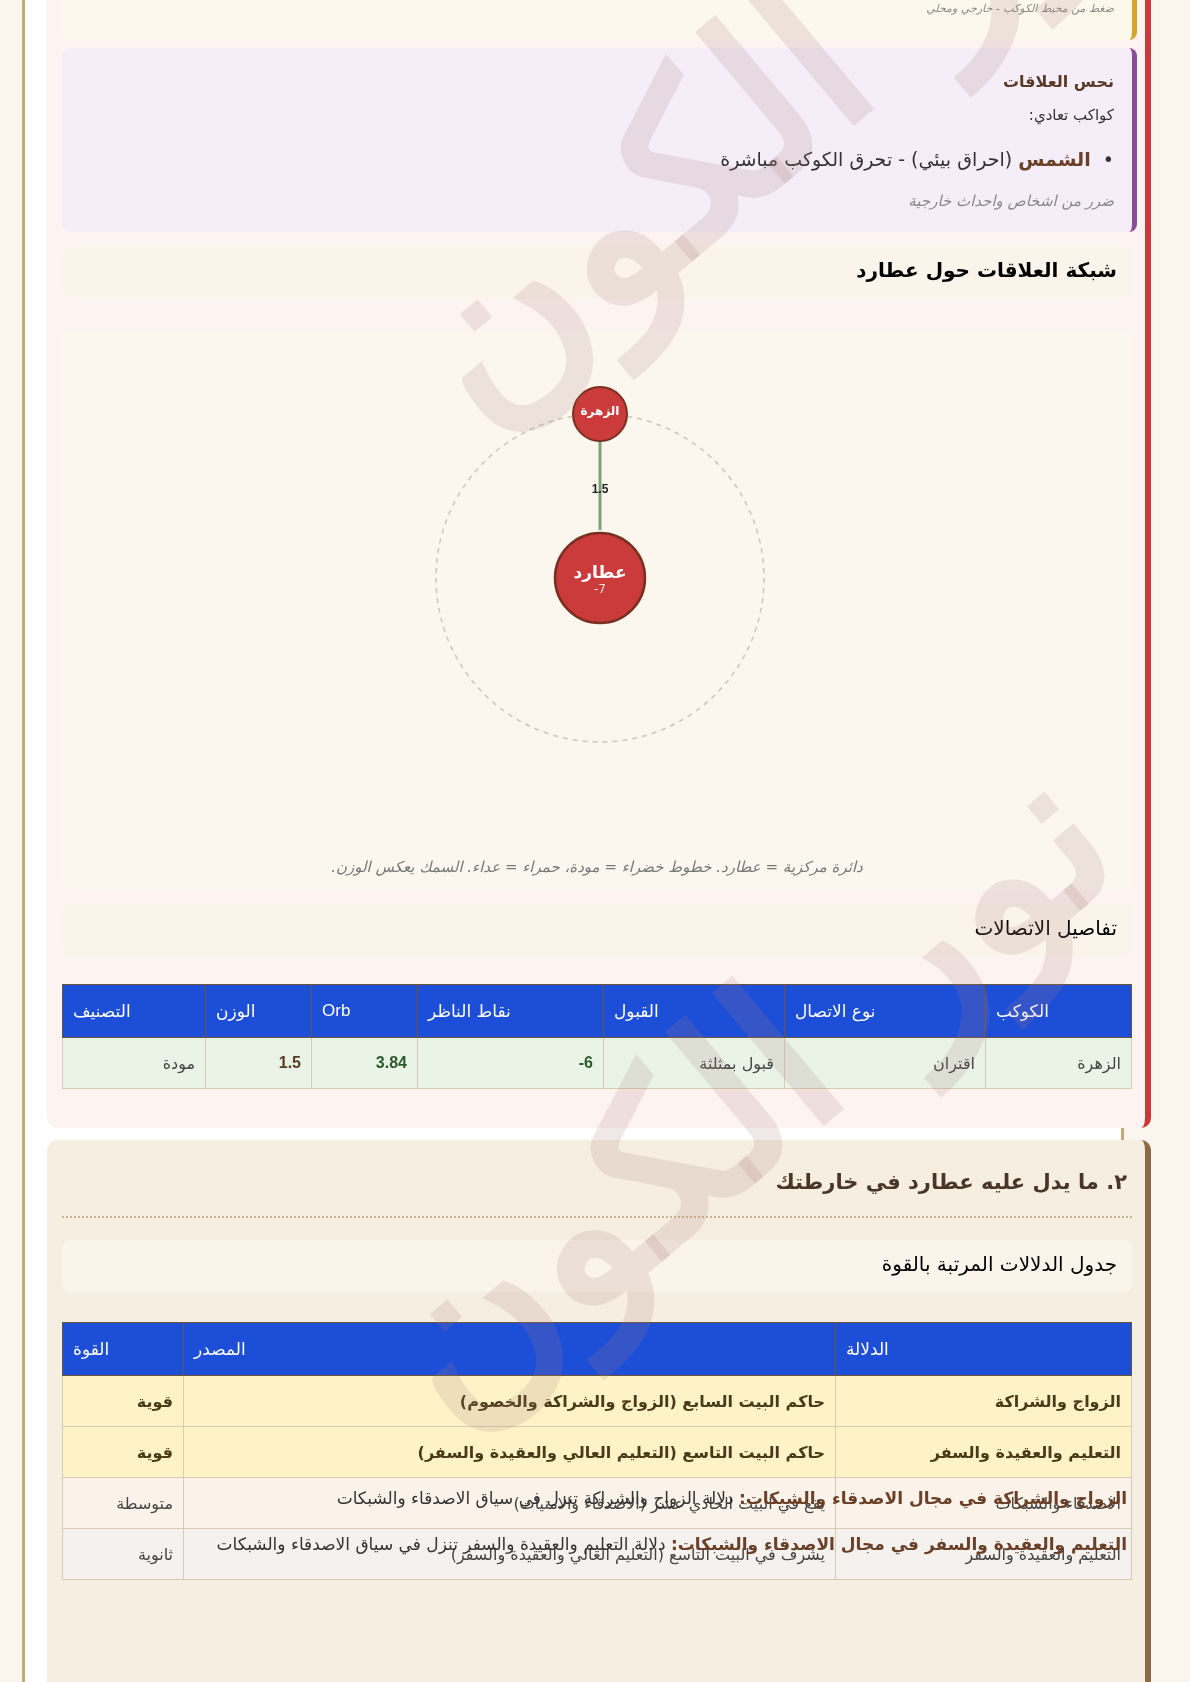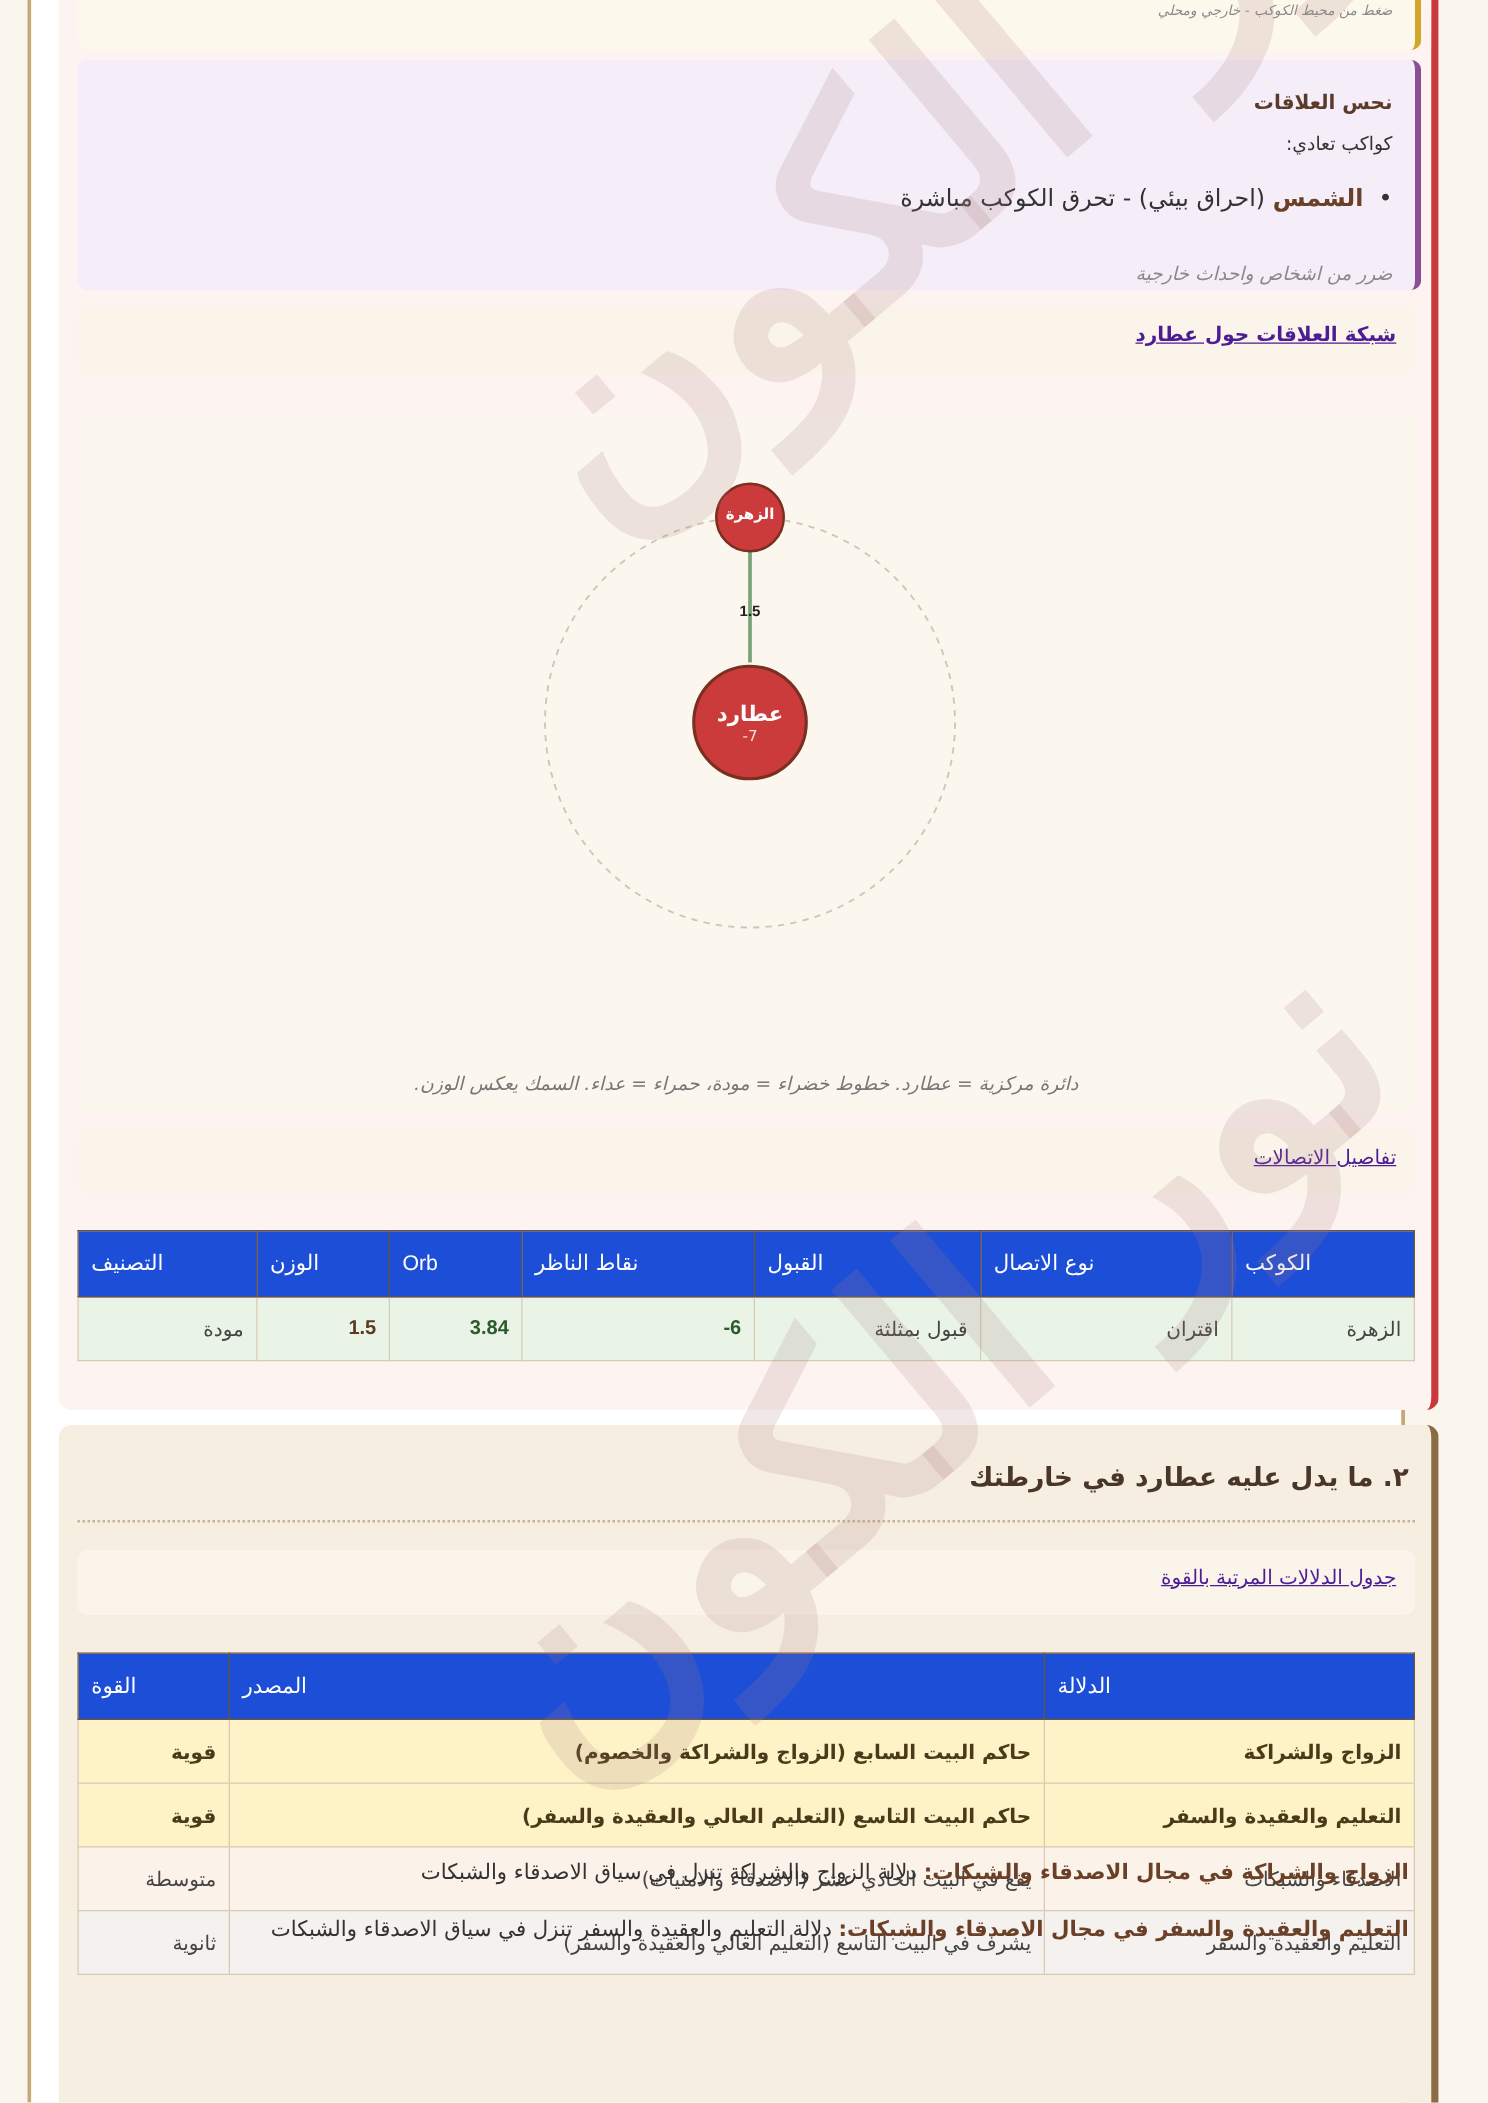--- a/index.html
+++ b/index.html
@@ -10,23 +10,23 @@
     .white-col{position:absolute;left:25px;top:0;width:1096px;height:1682px;background:#ffffff;}
     
     .card1{position:absolute;left:47px;top:-10px;width:1098px;height:1138px;background:#fdf3f1;border-right:6px solid #c9393b;border-radius:0 0 10px 10px;}
     .yellow-box{position:absolute;left:15px;top:0;width:1070px;height:50px;background:#fdf8ec;border-right:5px solid #d3a52b;border-radius:0 0 8px 8px;}
     .yellow-box .note{position:absolute;right:18px;top:12px;font-size:11px;color:#8a8a8a;font-style:italic;}
     .purple-box{position:absolute;left:15px;top:58px;width:1070px;height:184px;background:#f5edf7;border-right:5px solid #8b4f96;border-radius:8px;}
     .purple-box .title{position:absolute;right:18px;top:24px;font-size:16px;font-weight:bold;color:#5a3a2a;}
     .purple-box .line1{position:absolute;right:18px;top:58px;font-size:15px;color:#333;}
     .purple-box .bullet{position:absolute;right:18px;top:100px;font-size:19px;color:#333;}
     .purple-box .bullet b{color:#6a4028;}
-    .purple-box .sub{position:absolute;right:18px;top:162px;font-size:15px;color:#8a8a8a;font-style:italic;}
+    .purple-box .sub{position:absolute;right:18px;top:144px;font-size:15px;color:#8a8a8a;font-style:italic;}
     .h-bar{position:absolute;left:15px;width:1070px;height:52px;background:#fbf4ea;border-radius:8px;}
-    .h-bar span{position:absolute;right:15px;top:12px;font-size:16px;color:#4c1d95;text-decoration:underline;}
+    .h-bar span{position:absolute;right:15px;top:12px;font-size:20px;color:#000000;}
     .h-bar.bold span{font-weight:bold;}
     .network{position:absolute;left:15px;top:340px;width:1070px;height:560px;background:#fbf7ef;border-radius:8px;}
     .caption{position:absolute;left:0;width:1070px;top:512px;text-align:center;font-size:15px;color:#777;font-style:italic;margin-top:16px;}
     table{border-collapse:collapse;position:absolute;left:15px;}
     th{background:#1d4ed8;color:#fff;font-weight:normal;font-size:17px;text-align:left;padding:0 10px;border:1px solid #6e5433;height:52px;}
     td{font-size:16px;color:#444;text-align:right;padding:0 10px;border:1px solid #d8cbb4;height:50px;}
     .conn-table td{background:#e9f4e7;margin-left:38px;}
     .num{font-weight:bold;font-family:"Liberation Sans",sans-serif;}
     
     .card2{position:absolute;left:47px;top:1140px;width:1098px;height:560px;background:#f6eee0;border-right:6px solid #8b6c45;border-radius:10px 10px 0 0;}

